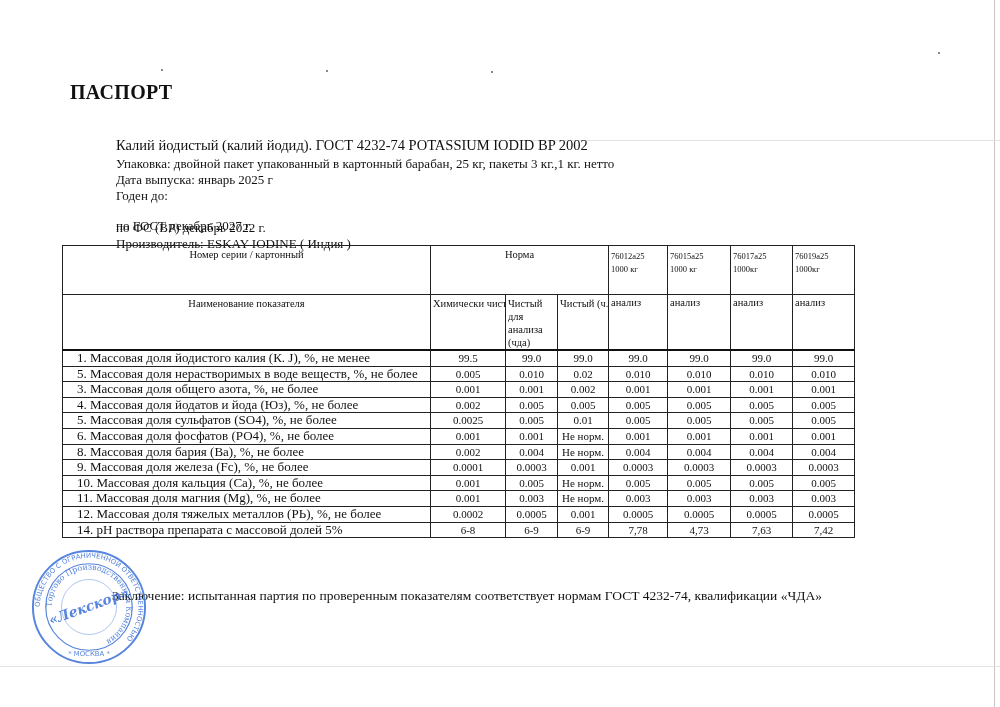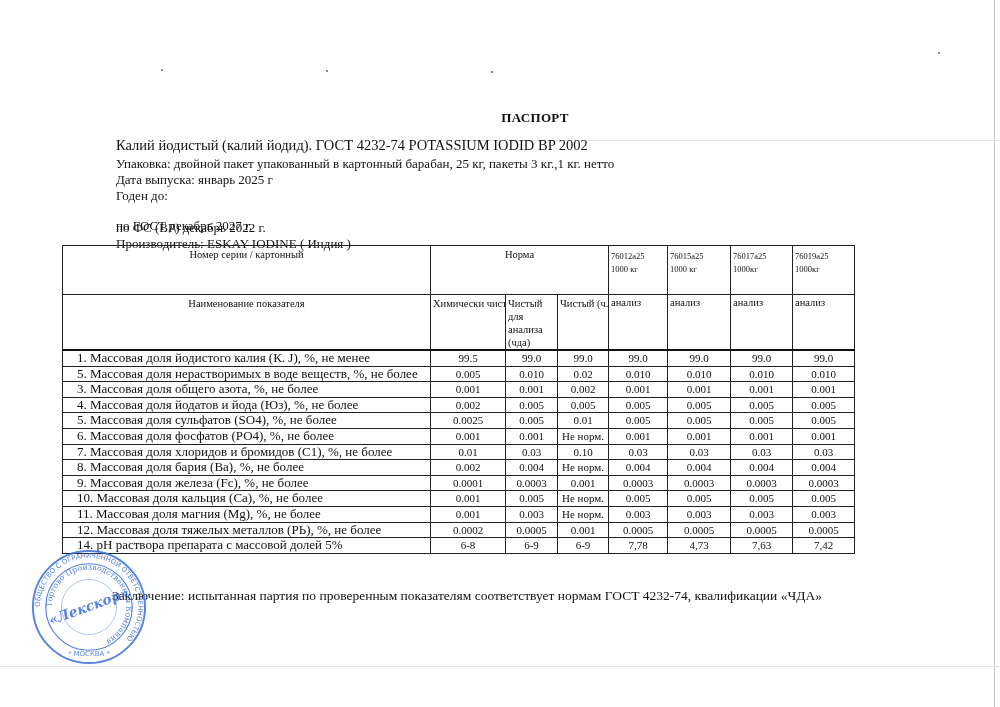--- a/index.html
+++ b/index.html
@@ -6,22 +6,22 @@
   body {
     width: 1000px; height: 707px; background: #ffffff; position: relative; overflow: hidden;
     font-family: "Liberation Serif", "DejaVu Serif", serif; color: #111;
   }
   .edge-v { position: absolute; left: 994px; top: 0; width: 1px; height: 707px; background: #c8c8c8; }
   .edge-h1 { position: absolute; left: 432px; top: 140px; width: 568px; height: 1px; background: #e2e2e2; }
   .edge-h2 { position: absolute; left: 0; top: 666px; width: 1000px; height: 1px; background: #e4e4e4; }
   .speck { position: absolute; width: 2px; height: 2px; background: #888; }
 
   .title {
-    position: absolute; left: 0; top: 110px; width: 100%; text-align: center; padding-left: 70px; box-sizing: border-box;
-    font-size: 13px; font-weight: bold; letter-spacing: 0.3px;
+    position: absolute; left: 0; top: 81px; width: 100%; padding-left: 70px; box-sizing: border-box;
+    font-size: 20px; font-weight: bold; letter-spacing: 0.3px;
   }
   .hdr { position: absolute; left: 116px; font-size: 13px; line-height: 15px; white-space: nowrap; }
   .hdr.big { font-size: 14.5px; }
 
   table.pass {
     position: absolute; left: 62px; top: 245px; border-collapse: collapse; table-layout: fixed;
     width: 792px;
   }
   table.pass td {
     border: 1px solid #222; padding: 0 2px; vertical-align: top; overflow: hidden; white-space: nowrap;
@@ -152,30 +152,20 @@
         <td class="lbl">6. Массовая доля фосфатов (РО4), %, не более</td>
         <td>0.001</td>
         <td>0.001</td>
         <td>Не норм.</td>
         <td>0.001</td>
         <td>0.001</td>
         <td>0.001</td>
         <td>0.001</td>
       </tr>
       <tr class="row">
-        <td class="lbl">7. Массовая доля хлоридов и бромидов (С1), %, не более</td>
-        <td>0.01</td>
-        <td>0.03</td>
-        <td>0.10</td>
-        <td>0.03</td>
-        <td>0.03</td>
-        <td>0.03</td>
-        <td>0.03</td>
-      </tr>
-      <tr class="row">
         <td class="lbl">8. Массовая доля бария (Ва), %, не более</td>
         <td>0.002</td>
         <td>0.004</td>
         <td>Не норм.</td>
         <td>0.004</td>
         <td>0.004</td>
         <td>0.004</td>
         <td>0.004</td>
       </tr>
       <tr class="row">

